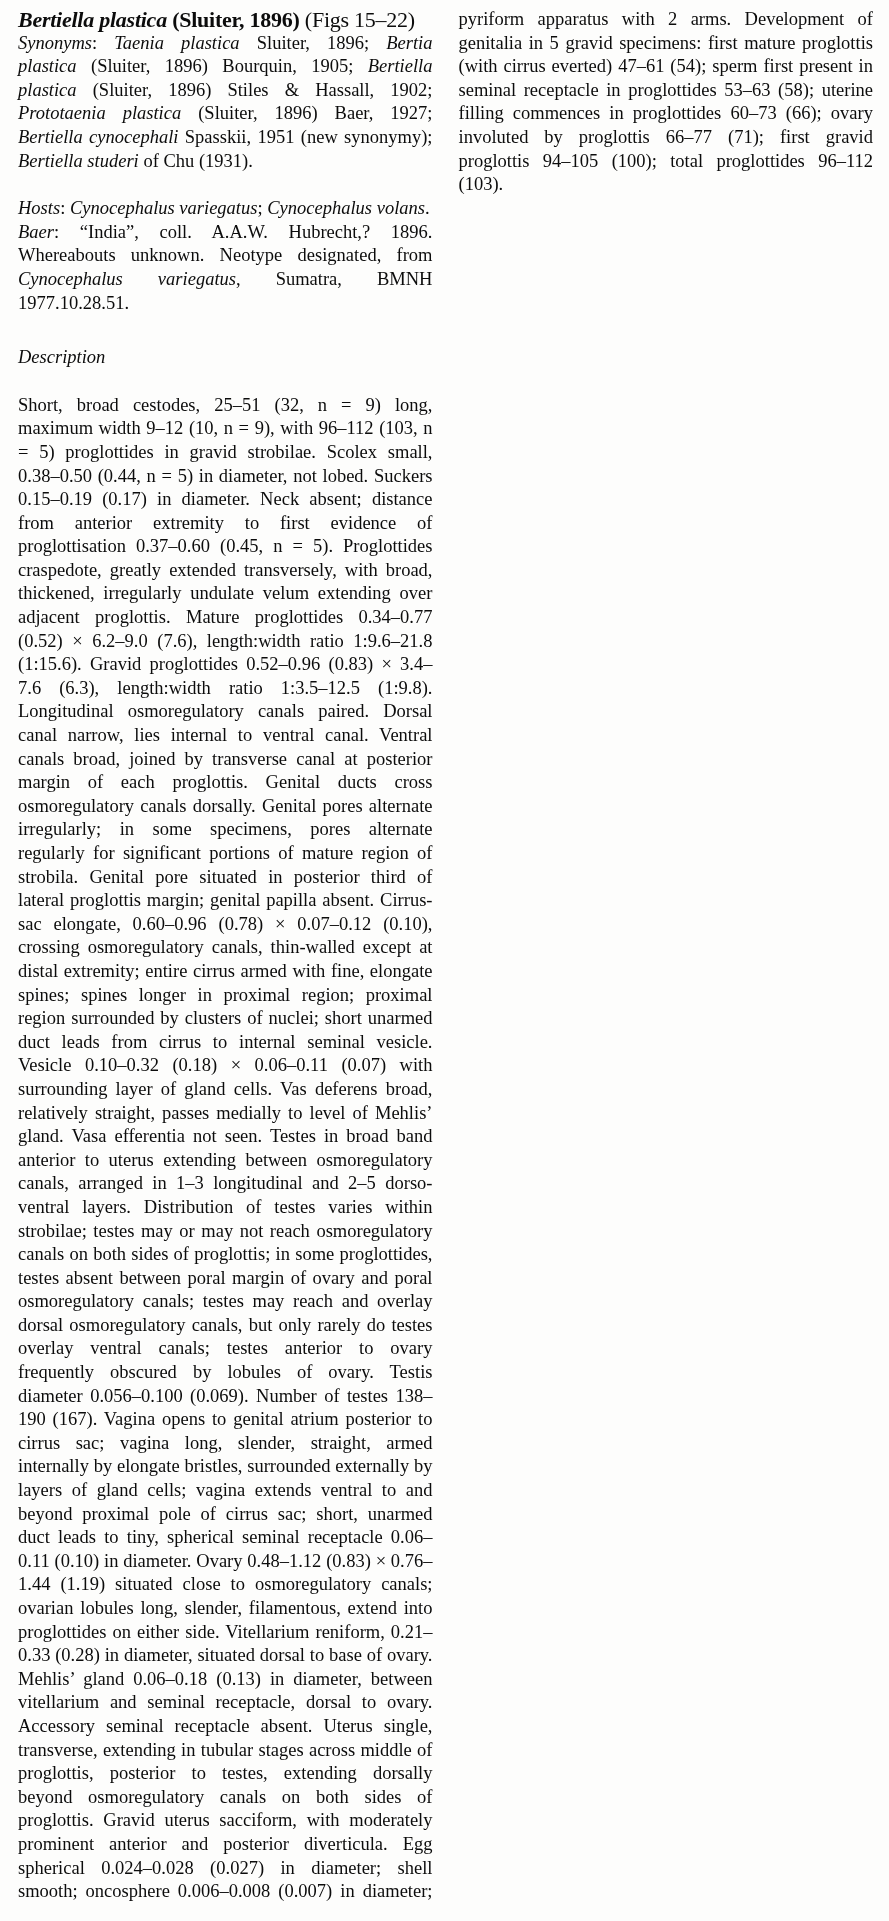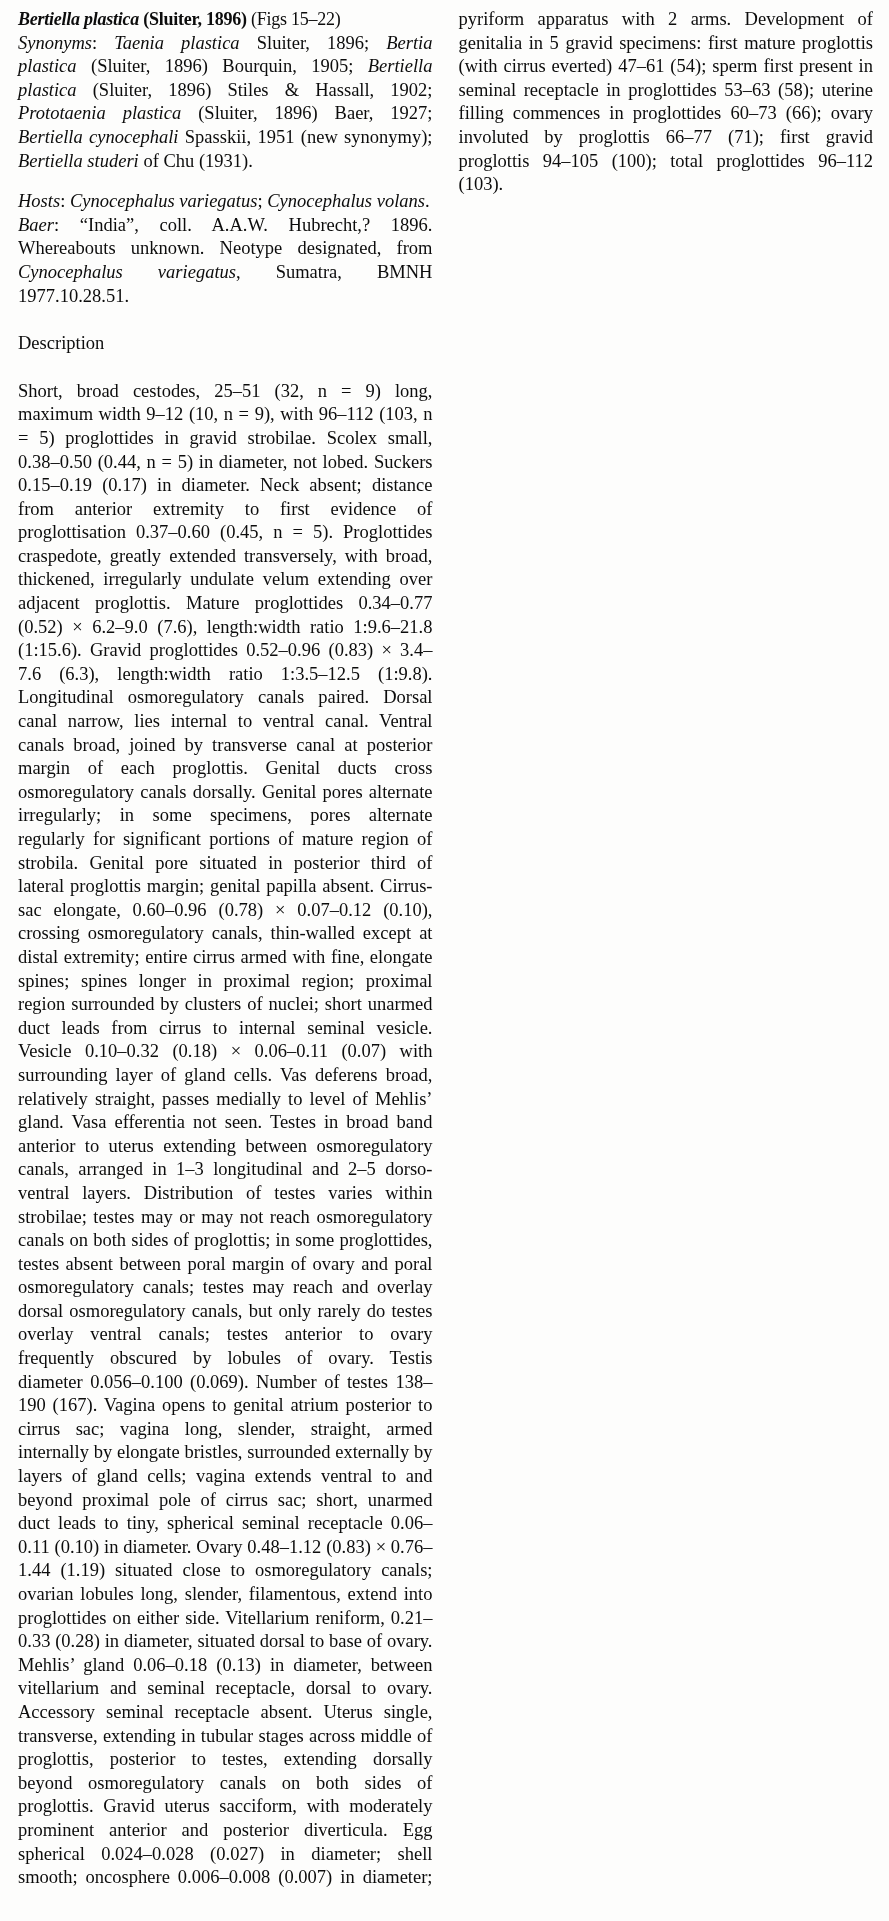--- a/index.html
+++ b/index.html
@@ -28,26 +28,26 @@
     hyphens: auto;
     -webkit-hyphens: auto;
   }
   p, h2 {
     margin: 0;
     padding: 0;
     font-size: inherit;
     font-weight: normal;
   }
   .species-heading {
-    font-size: 18px;
+    font-size: 22px;
     letter-spacing: -0.25px;
   }
-  .hosts-par     { margin-top: 17px; }
+  .hosts-par     { margin-top: 24px; }
   .section-head-material { margin-top: 33px; font-style: italic; }
-  .section-head-desc     { margin-top: 24px; }
+  .section-head-desc     { margin-top: 31px; font-style: italic; }
   .desc-par      { margin-top: 24px; }
   .i  { font-style: italic; }
   .b  { font-weight: bold; }
   .bi { font-weight: bold; font-style: italic; }
 </style>
 </head>
 <body>
 
 <div class="page">
   <div class="columns">

